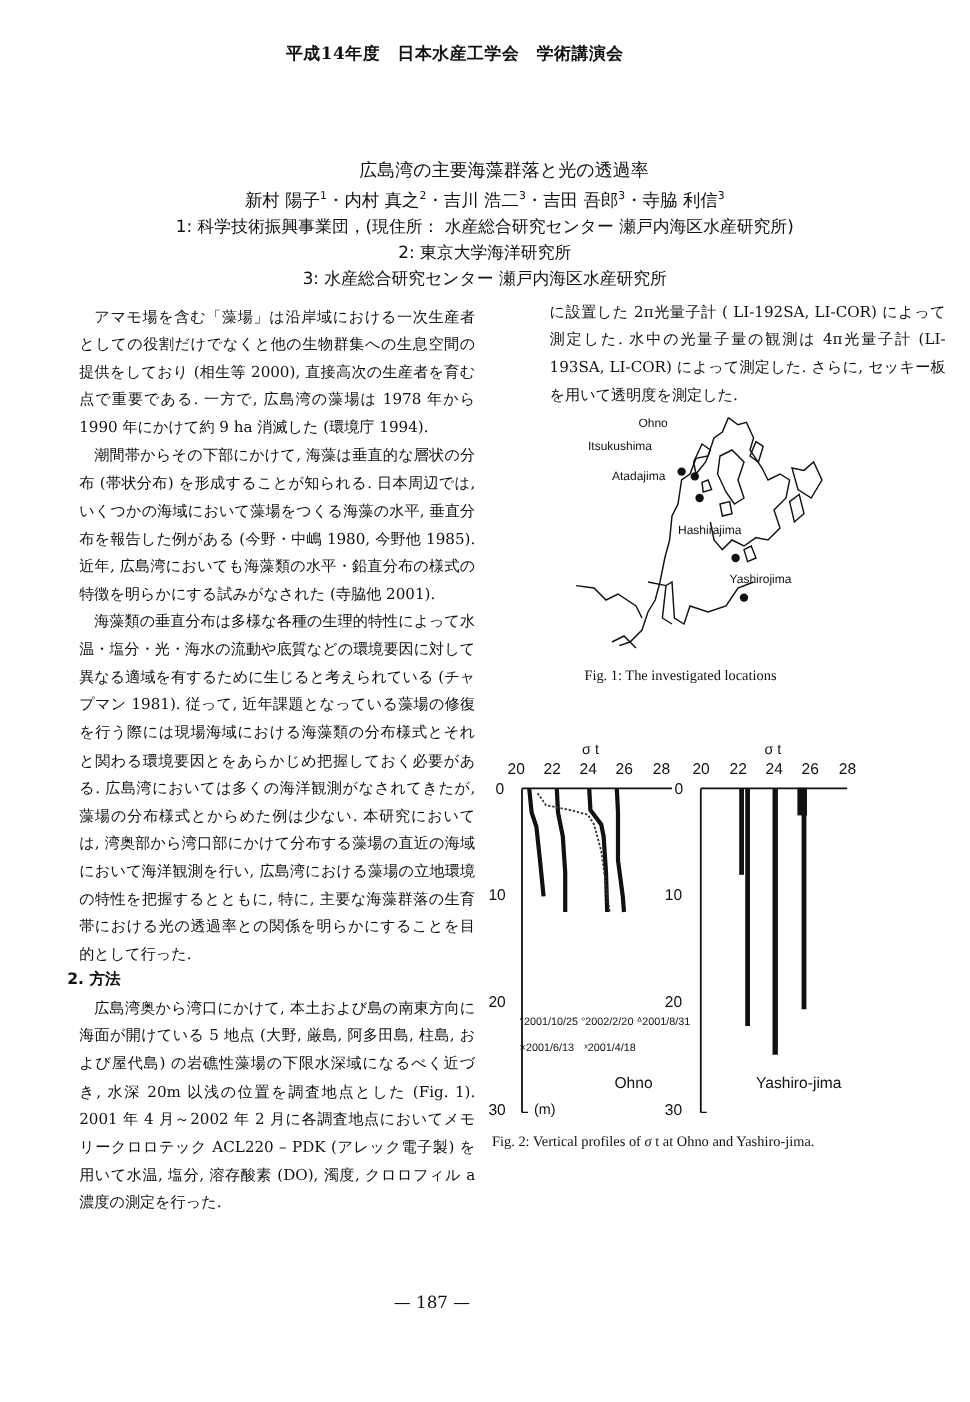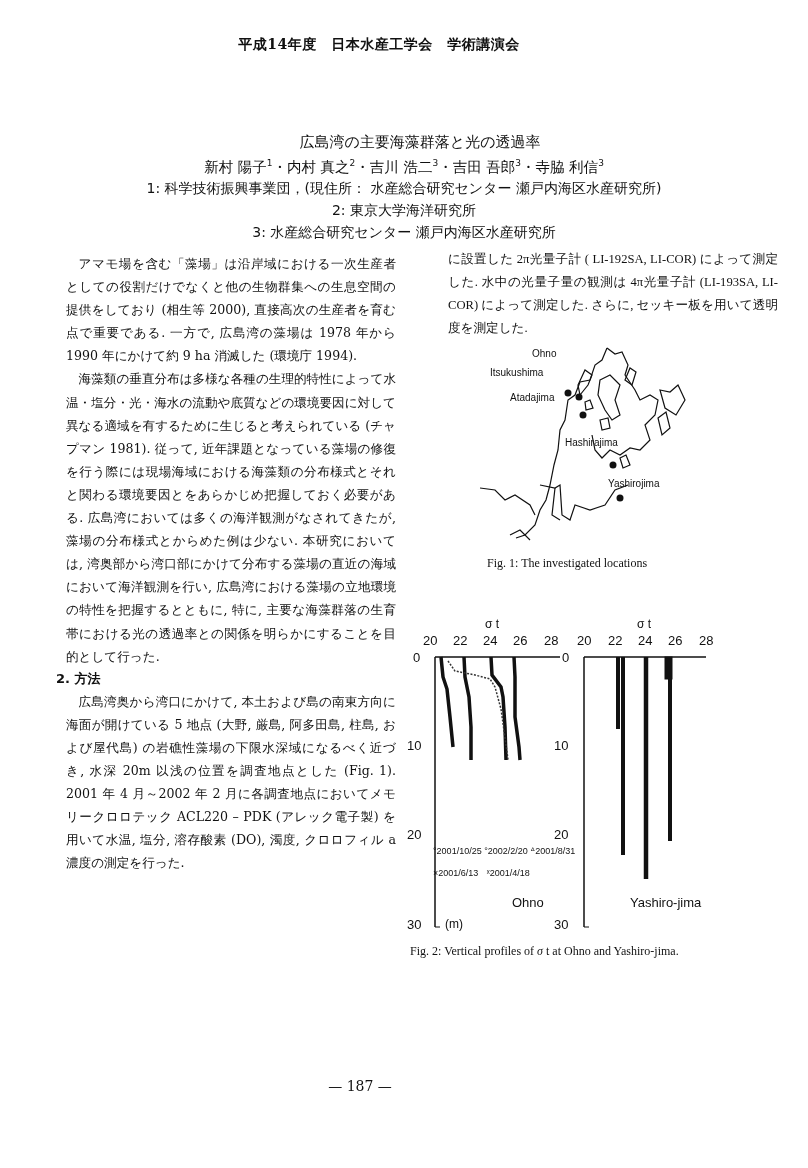--- a/index.html
+++ b/index.html
@@ -9,41 +9,42 @@
   .center { text-align:center; }
   .hdr { top:36px; left:0; width:758px; font-size:14px; font-weight:bold; letter-spacing:0.5px; }
   .title { top:133px; left:0; width:808px; font-size:15px; font-family:"DejaVu Sans", sans-serif;margin-left:16px; }
   .authors { top:158px; left:0; width:808px; font-size:14.5px; font-family:"DejaVu Sans", sans-serif; }
   .aff { left:0; width:808px; font-size:14px; font-family:"DejaVu Sans", sans-serif; }
   sup { font-size:9px; }
   .col { font-size:12.6px; line-height:23.1px; }
   .col p { margin:0; text-indent:1em; text-align:justify; }
   .sec { font-family:"DejaVu Sans", sans-serif; font-weight:bold; font-size:13px; margin:0; line-height:22px; }
   .left { left:66px; top:252px; width:330px; }
-  .right { left:448px; top:248px; width:330px;font-family:Liberation Serif, serif; }
+  .right { left:458px; top:248px; width:330px; }
   .cap { font-size:12px; font-family:"Liberation Serif", serif; }
   .sans { font-family:"Liberation Sans", sans-serif; }
   .pageno { top:1078px; left:0; width:720px; font-size:14px; }
 </style>
 </head>
 <body>
 
 <div class="abs center hdr">平成14年度　日本水産工学会　学術講演会</div>
 
 <div class="abs center title">広島湾の主要海藻群落と光の透過率</div>
 
 <div class="abs center authors">
   <span>新村 陽子</span><sup>1</sup>・<span>内村 真之</span><sup>2</sup>・<span>吉川 浩二</span><sup>3</sup>・<span>吉田 吾郎</span><sup>3</sup>・<span>寺脇 利信</span><sup>3</sup>
 </div>
 <div class="abs center aff" style="top:180px">1: 科学技術振興事業団，(現住所： 水産総合研究センター 瀬戸内海区水産研究所)</div>
 <div class="abs center aff" style="top:202px">2: 東京大学海洋研究所</div>
 <div class="abs center aff" style="top:224px">3: 水産総合研究センター 瀬戸内海区水産研究所</div>
 
 <div class="abs col left">
   <p>アマモ場を含む「藻場」は沿岸域における一次生産者としての役割だけでなくと他の生物群集への生息空間の提供をしており (相生等 2000), 直接高次の生産者を育む点で重要である. 一方で, 広島湾の藻場は 1978 年から 1990 年にかけて約 9 ha 消滅した (環境庁 1994).</p>
+  <p>潮間帯からその下部にかけて, 海藻は垂直的な層状の分布 (帯状分布) を形成することが知られる. 日本周辺では, いくつかの海域において藻場をつくる海藻の水平, 垂直分布を報告した例がある (今野・中嶋 1980, 今野他 1985). 近年, 広島湾においても海藻類の水平・鉛直分布の様式の特徴を明らかにする試みがなされた (寺脇他 2001).</p>
   <p>海藻類の垂直分布は多様な各種の生理的特性によって水温・塩分・光・海水の流動や底質などの環境要因に対して異なる適域を有するために生じると考えられている (チャプマン 1981). 従って, 近年課題となっている藻場の修復を行う際には現場海域における海藻類の分布様式とそれと関わる環境要因とをあらかじめ把握しておく必要がある. 広島湾においては多くの海洋観測がなされてきたが, 藻場の分布様式とからめた例は少ない. 本研究においては, 湾奥部から湾口部にかけて分布する藻場の直近の海域において海洋観測を行い, 広島湾における藻場の立地環境の特性を把握するとともに, 特に, 主要な海藻群落の生育帯における光の透過率との関係を明らかにすることを目的として行った.</p>
   <h2 class="sec" style="margin-left:-10px">2. 方法</h2>
   <p>広島湾奥から湾口にかけて, 本土および島の南東方向に海面が開けている 5 地点 (大野, 厳島, 阿多田島, 柱島, および屋代島) の岩礁性藻場の下限水深域になるべく近づき, 水深 20m 以浅の位置を調査地点とした (Fig. 1). 2001 年 4 月～2002 年 2 月に各調査地点においてメモリークロロテック ACL220 – PDK (アレック電子製) を用いて水温, 塩分, 溶存酸素 (DO), 濁度, クロロフィル a 濃度の測定を行った.</p>
 </div>
 
 <div class="abs col right">
   <p style="text-indent:0">に設置した 2π光量子計 ( LI-192SA, LI-COR) によって測定した. 水中の光量子量の観測は 4π光量子計 (LI-193SA, LI-COR) によって測定した. さらに, セッキー板を用いて透明度を測定した.</p>
 </div>
 
 <div class="abs" style="left:480px; top:340px; width:220px; height:205px;">

